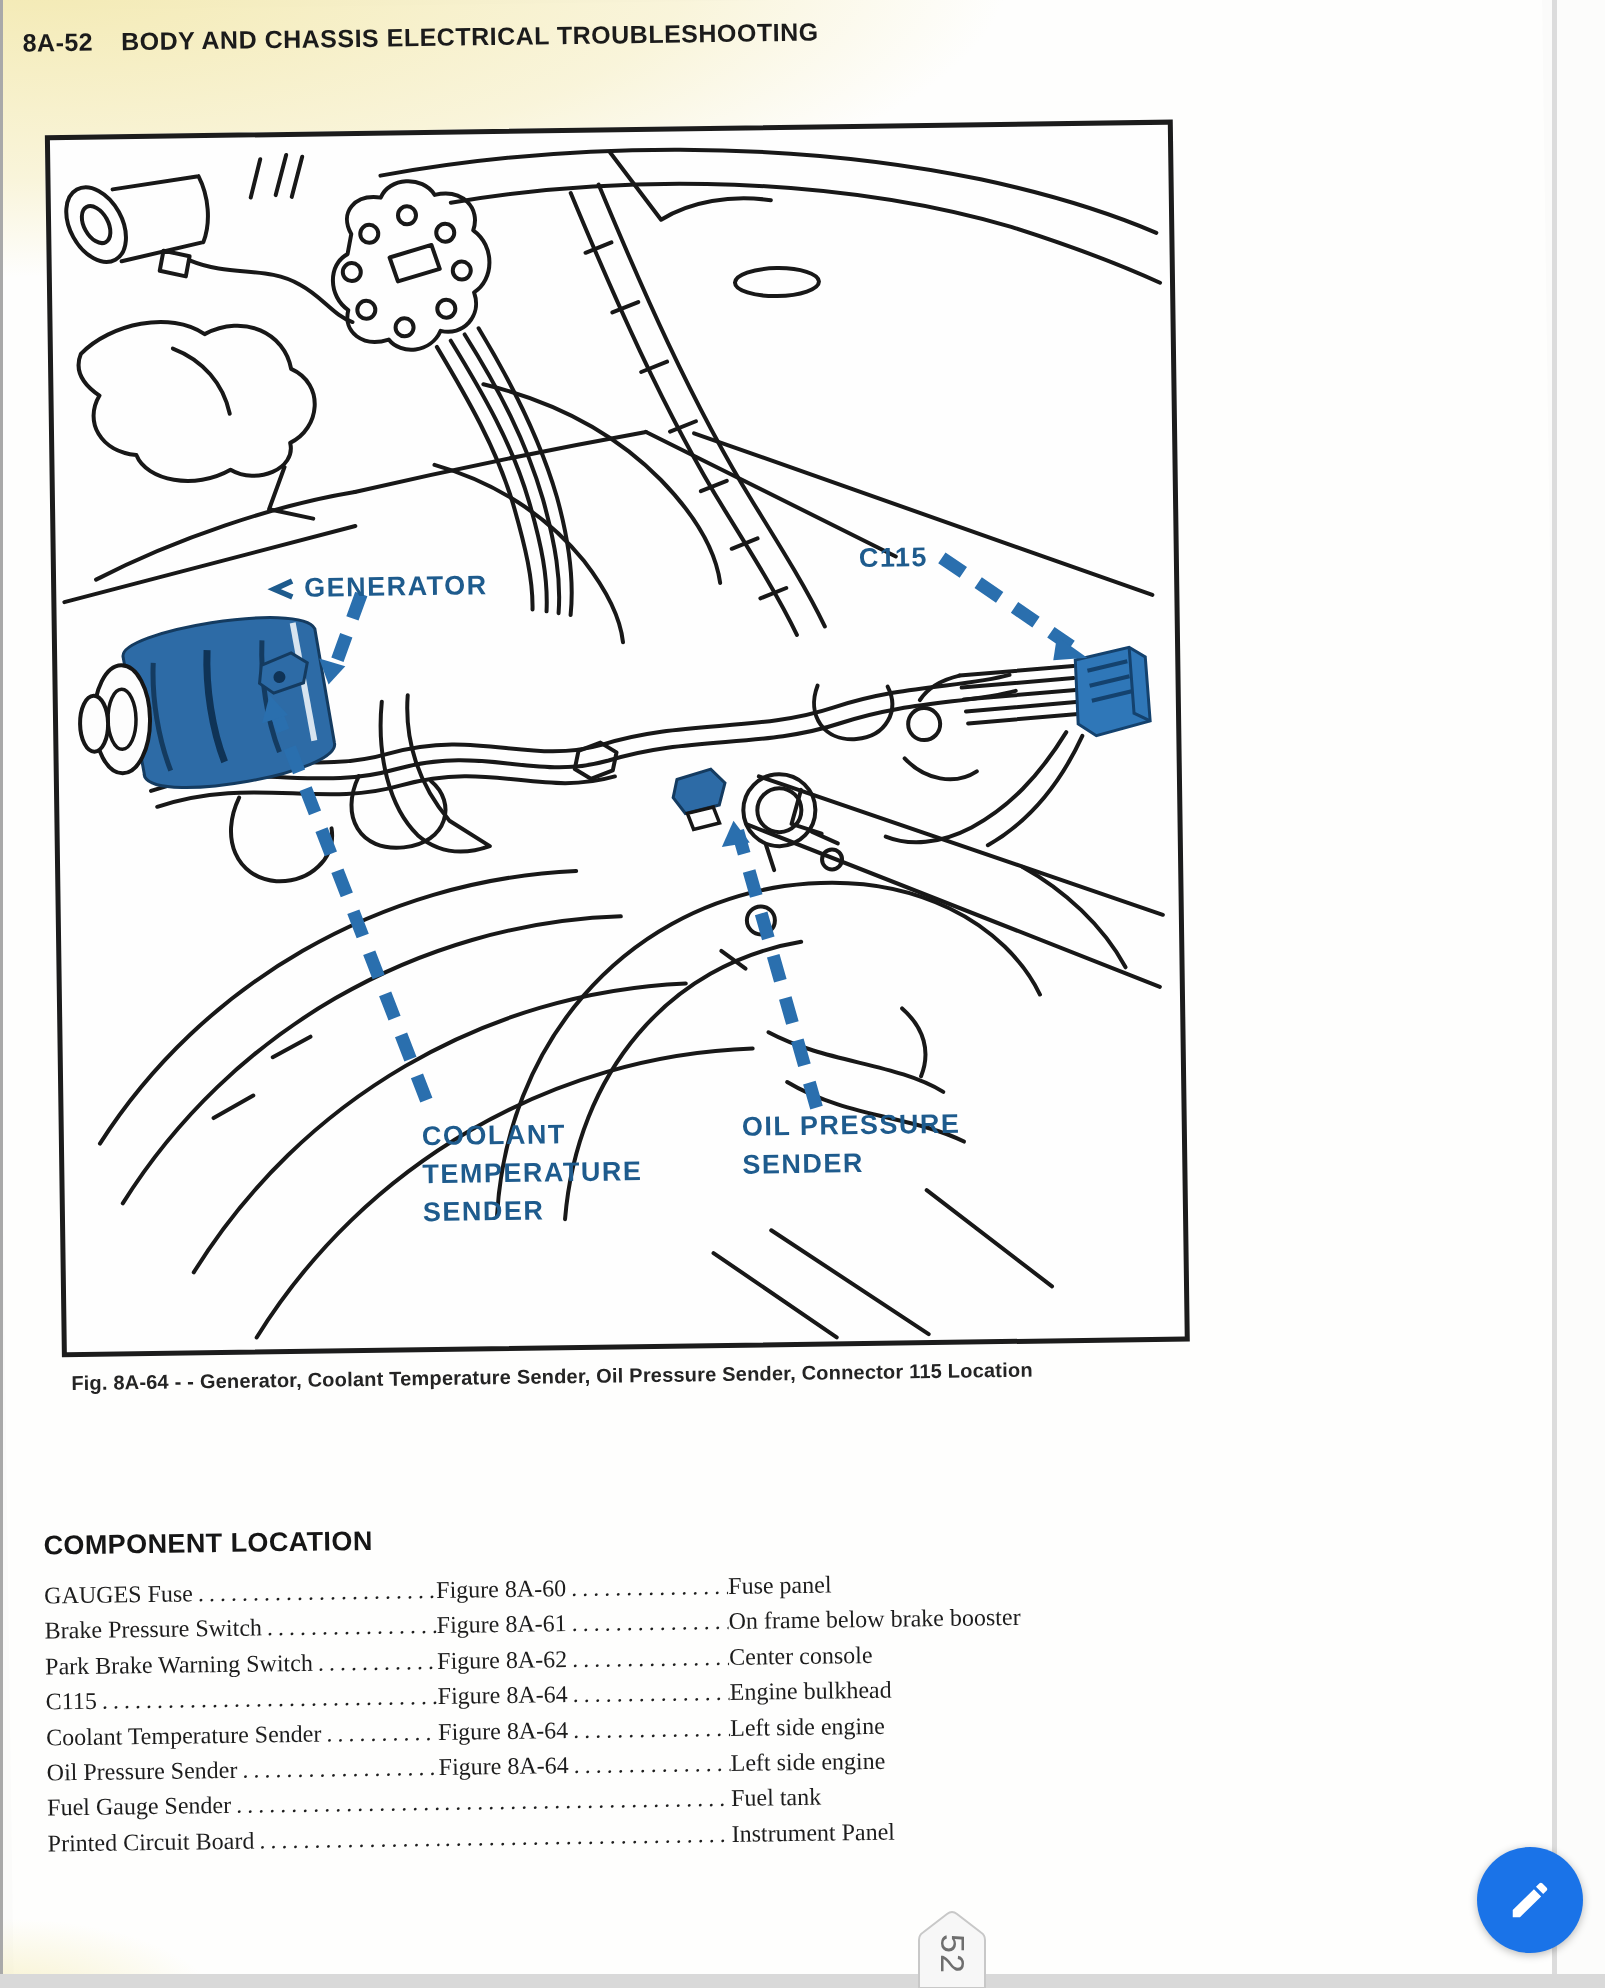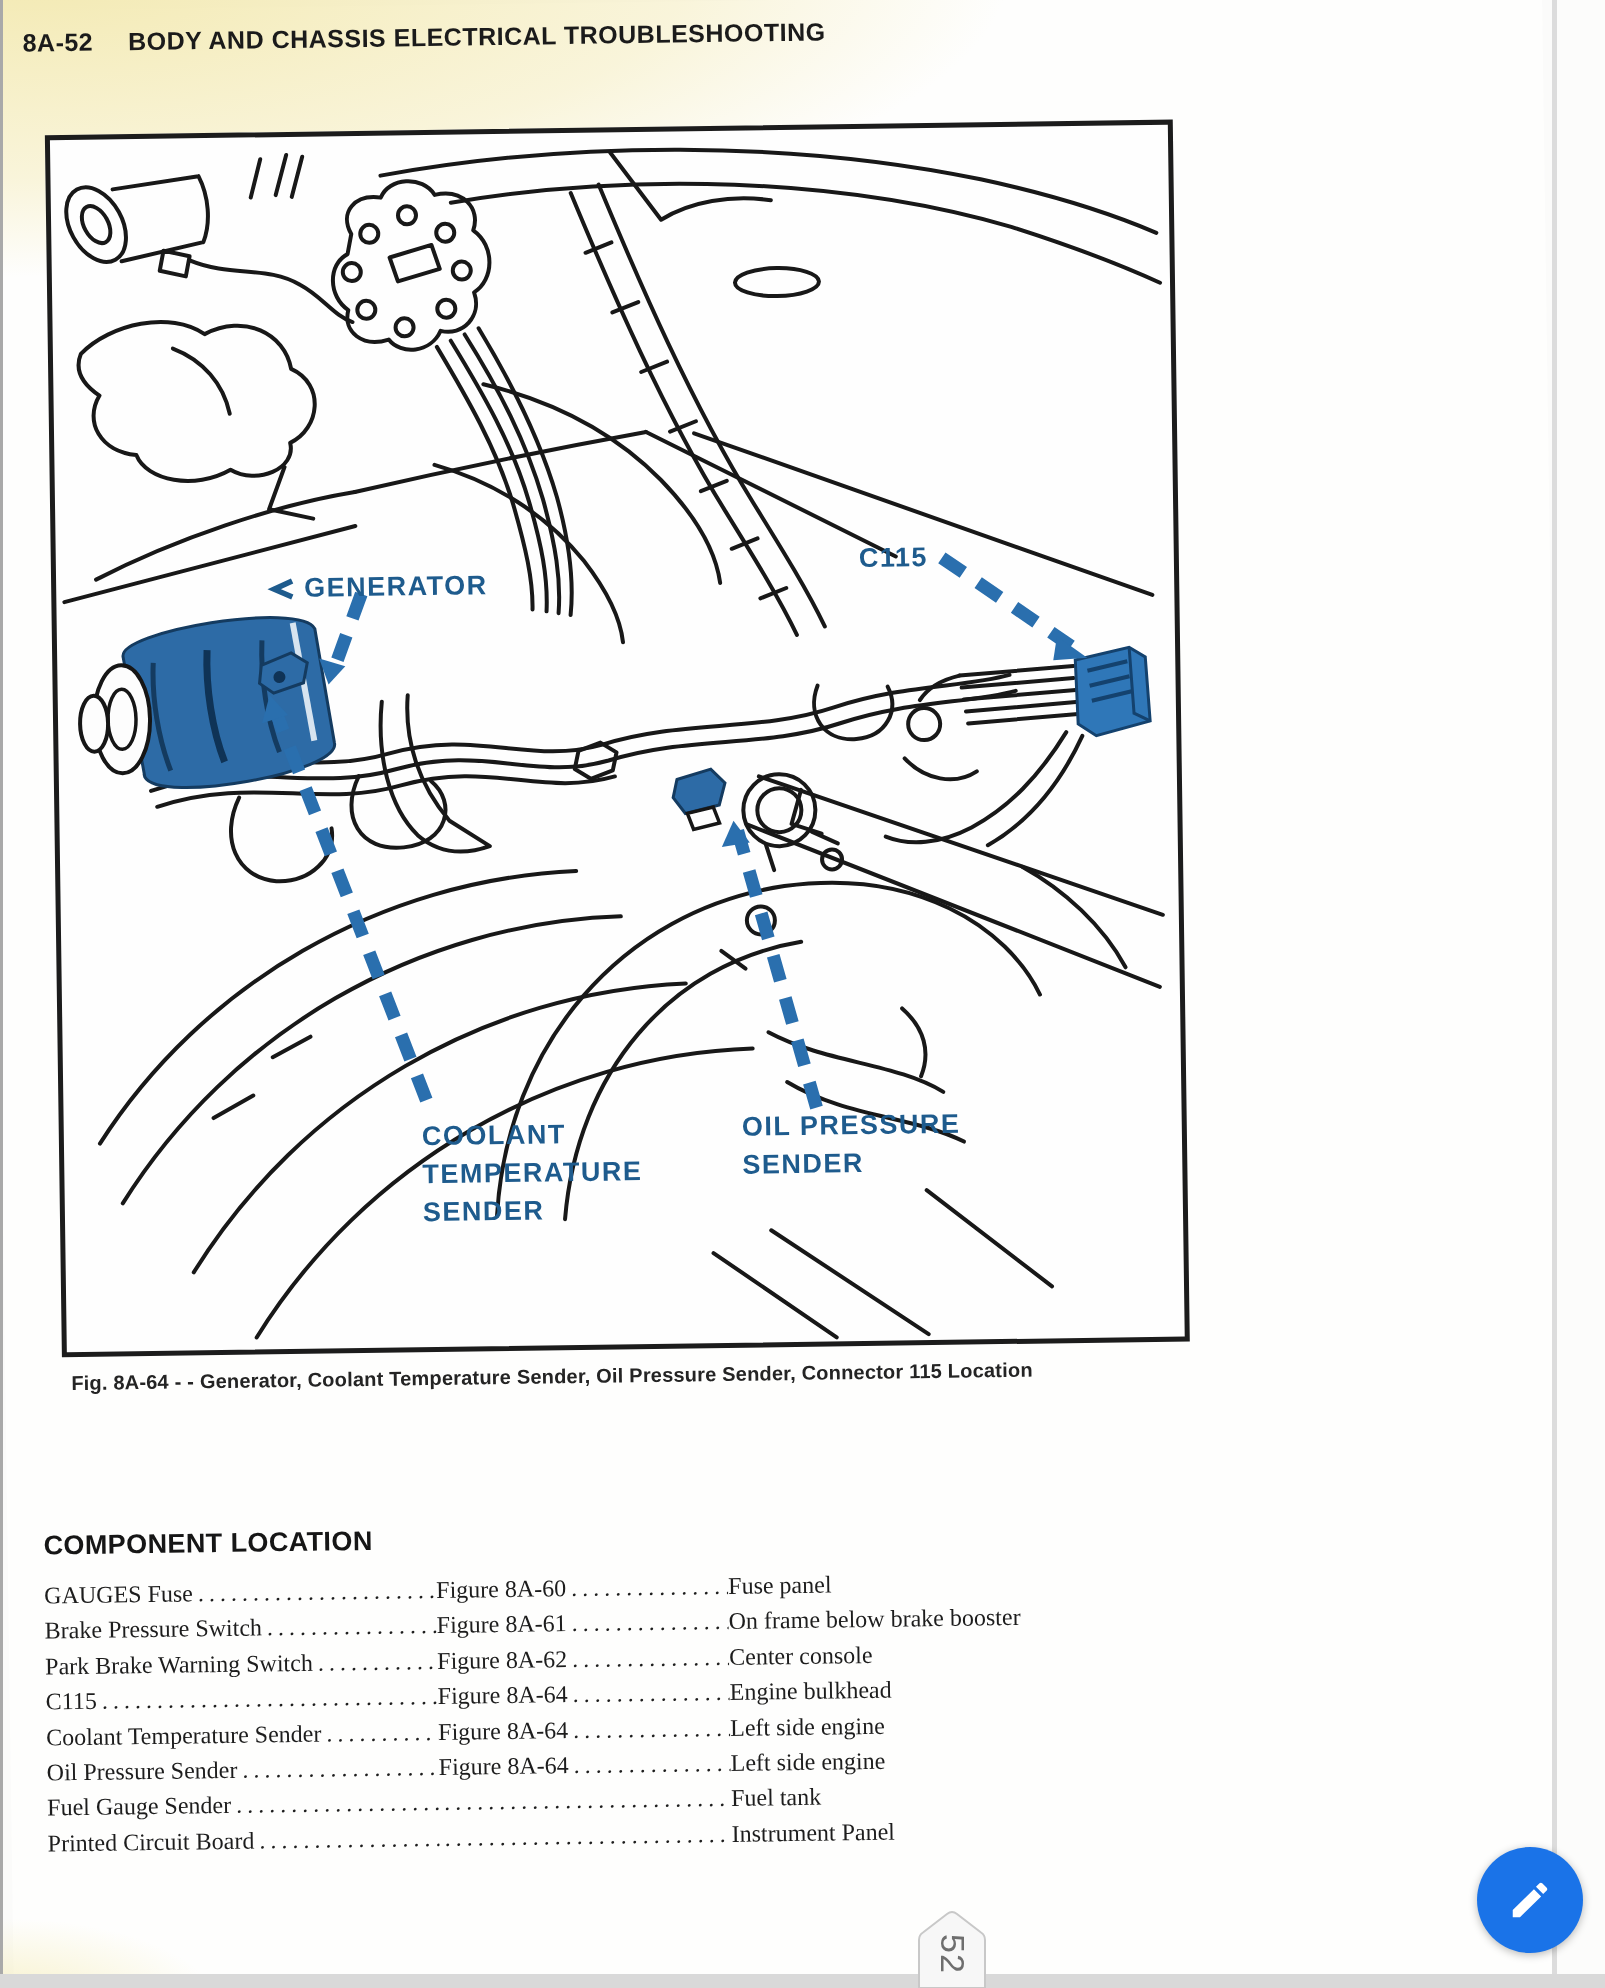--- a/index.html
+++ b/index.html
@@ -24,21 +24,21 @@
   .tint-bottom{
     position:absolute;left:-20px;bottom:-10px;width:320px;height:130px;
     background:radial-gradient(ellipse 100% 100% at 0% 100%,
       rgba(240,228,150,0.55) 0%, rgba(240,228,150,0) 70%);
     pointer-events:none;
   }
   .page-header{
     position:absolute;left:36px;top:18px;white-space:nowrap;
     font-weight:bold;font-size:25px;color:#1b1b1b;letter-spacing:.5px;
   }
-  .page-header .code{margin-right:35px;}
+  .page-header .code{margin-right:28px;}
   .fig-frame{
     position:absolute;left:57px;top:125px;width:1118px;height:1212px;
     border:5px solid #1c1c1c;background:#fefefe;
   }
   .fig-frame svg{display:block;}
   .fig-caption{
     position:absolute;left:66px;top:1362px;white-space:nowrap;
     font-size:20px;font-weight:600;color:#242424;letter-spacing:.2px;
   }
   

